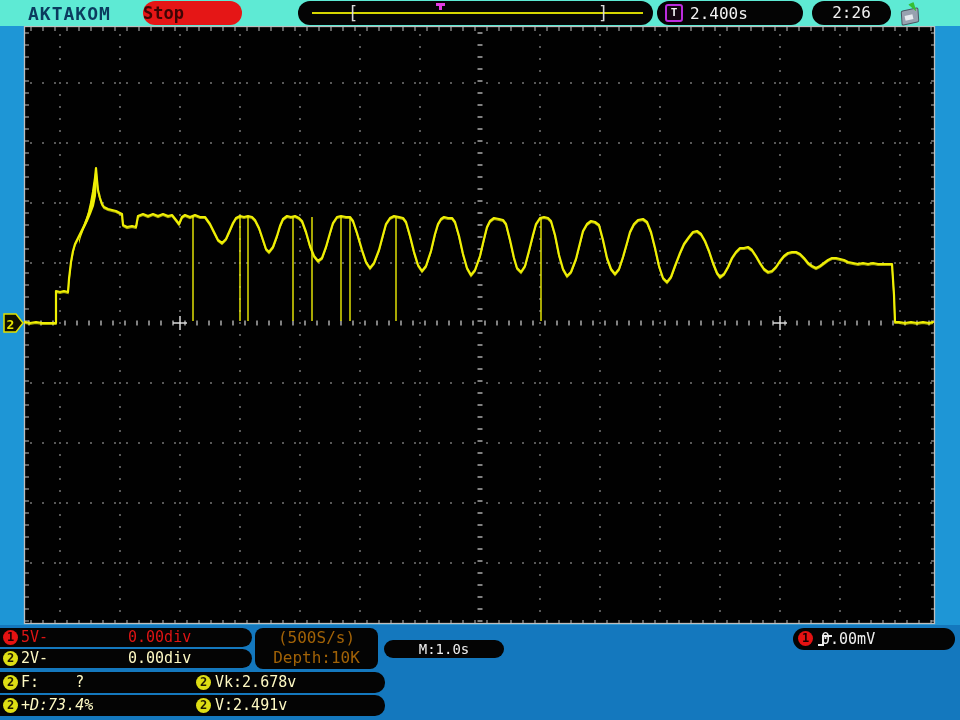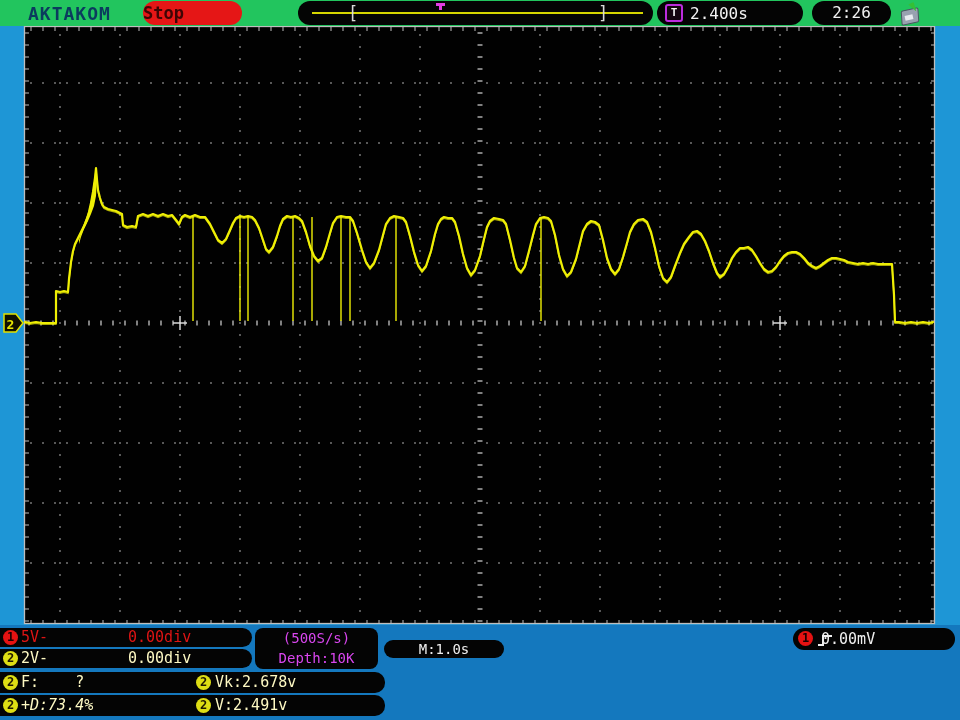--- a/index.html
+++ b/index.html
@@ -4,21 +4,21 @@
 <style>
   html,body{margin:0;padding:0;}
   body{
     width:960px;height:720px;position:relative;overflow:hidden;
     background:#1E96D6;
     font-family:"DejaVu Sans Mono",monospace;
     -webkit-font-smoothing:none;
   }
   .abs{position:absolute;}
   
-  .topbar{position:absolute;left:0;top:0;width:960px;height:26px;background:#22c55e;z-index:20;}
+  .topbar{position:absolute;left:0;top:0;width:960px;height:26px;background:#5eead4;z-index:20;}
   .brand{position:absolute;left:28px;top:3px;font-size:18px;font-weight:bold;color:#0B3B5E;letter-spacing:1px;}
   .stop-pill{position:absolute;left:143px;top:1px;width:99px;height:24px;border-radius:12px;
     background:#E51616;color:#3F0505;font-size:17px;font-weight:bold;text-align:left;line-height:24px;}
   .hpos-pill{position:absolute;left:298px;top:1px;width:355px;height:24px;border-radius:12px;background:#040404;}
   .hpos-line{position:absolute;left:14px;top:11px;width:331px;height:2px;background:#D6D600;}
   .bracket{position:absolute;top:1px;color:#D9D9D9;font-size:17px;line-height:22px;}
   .lb{left:50px;} .rb{left:300px;}
   .t-marker{position:absolute;left:138px;top:2px;width:9px;height:3px;background:#E23CE2;}
   .t-marker::after{content:'';position:absolute;left:3px;top:3px;width:3px;height:4px;background:#E23CE2;}
   .trigtime-pill{position:absolute;left:657px;top:1px;width:146px;height:24px;border-radius:12px;background:#040404;}
@@ -41,22 +41,22 @@
   .pill{position:absolute;background:#040404;}
   .rpill{border-radius:0 10px 10px 0;}
   .badge{position:absolute;width:15px;height:15px;border-radius:50%;
     font-size:12px;font-weight:bold;text-align:center;line-height:15px;}
   .badge-red{background:#E51212;color:#1A0000;}
   .badge-yel{background:#DEDE14;color:#201800;}
   .txt{position:absolute;white-space:pre;}
   .red{color:#DE1414;} .yel{color:#fef9c3;} .wht{color:#EFEFEF;}
   .ch-row{width:252px;height:19px;font-size:15px;line-height:19px;}
   .meas-row{width:385px;height:21px;font-size:15px;line-height:21px;}
-  .info-box{left:255px;top:628px;width:123px;height:41px;border-radius:8px;color:#d946ef;
-    font-size:14px;text-align:center;line-height:20px;}
+  .info-box{left:255px;top:628px;width:123px;height:41px;border-radius:8px;color:#a16207;
+    font-size:16px;text-align:center;line-height:20px;}
   .m-pill{left:384px;top:628px;width:120px;height:18px;border-radius:9px;color:#EFEFEF;
     font-size:14px;text-align:center;line-height:18px;}
   .trig-pill{left:793px;top:628px;width:162px;height:22px;border-radius:11px;}
 </style>
 </head>
 <body>
 
 <div class="display"></div>
 <svg id="scope-svg" width="960" height="720" viewBox="0 0 960 720">
     <rect x="24.5" y="26.5" width="910" height="597" fill="none" stroke="#BEBEBE" stroke-width="1.3"></rect>

